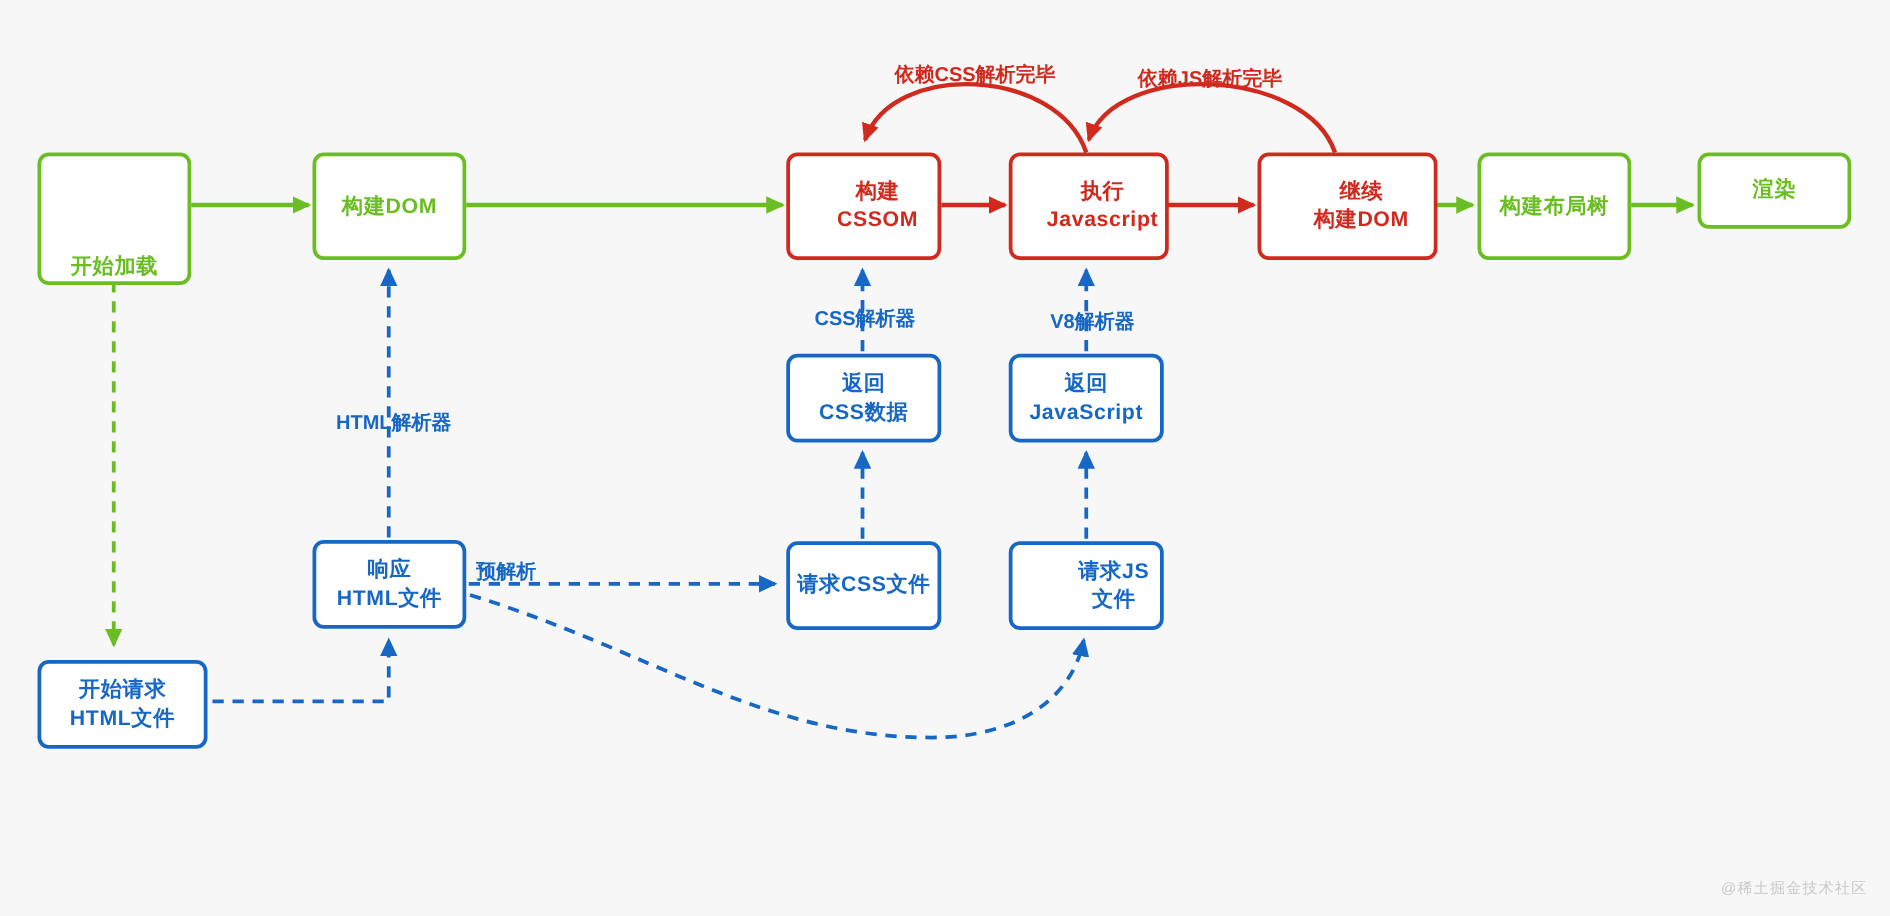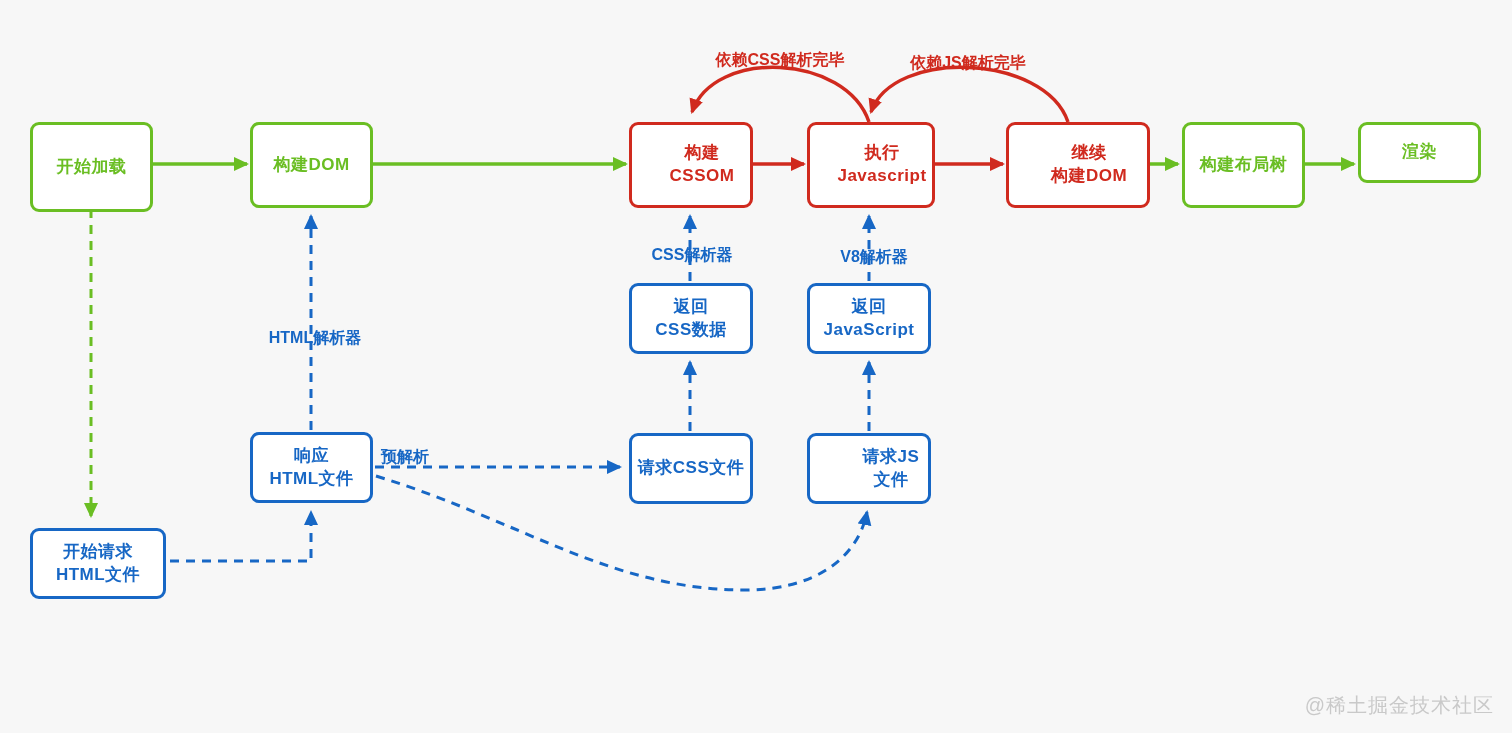--- a/index.html
+++ b/index.html
@@ -42,21 +42,21 @@
     font-size:16px;
     white-space:nowrap;
   }
   .lbl.red{color:var(--red);}
   .lbl.blue{color:var(--blue);}
   .lbl.center{transform:translateX(-50%);}
   .watermark{
     position:absolute;
     right:18px;
     bottom:14px;
-    font-size:20px;
+    font-size:12px;
     color:var(--watermark);
     letter-spacing:1px;
   }
   
   .sg{stroke:var(--green);}
   .sr{stroke:var(--red);}
   .sb{stroke:var(--blue);}
   .solid{stroke-width:3.5;fill:none;}
   .dash{stroke-width:3;fill:none;stroke-dasharray:9 7;}
 </style>
@@ -96,21 +96,21 @@
     <path class="sb dash" d="M690,431 V362" marker-end="url(#mk-blue)"></path>
     <path class="sb dash" d="M869,431 V362" marker-end="url(#mk-blue)"></path>
 
     <path class="sb dash" d="M375,467 H620" marker-end="url(#mk-blue)"></path>
 
     <path class="sb dash" d="M376,476 C520,520 610,590 745,590 C815,590 858,558 867,512" marker-end="url(#mk-blue)"></path>
 
     <path class="sb dash" d="M154,561 H311 V512" marker-end="url(#mk-blue)"></path>
   </svg>
 
-  <div class="node green" style="left:30px;top:122px;width:123px;height:90px;">
+  <div class="node green" style="left:30px;top:122px;width:123px;height:106px;justify-content:flex-end;">
     <span>开始加载</span>
     <span></span>
   </div>
 
   <div class="node green" style="left:250px;top:122px;width:123px;height:86px;">
     <span>构建DOM</span>
     <span></span>
   </div>
 
   <div class="node red" style="left:629px;top:122px;width:124px;height:86px;">

